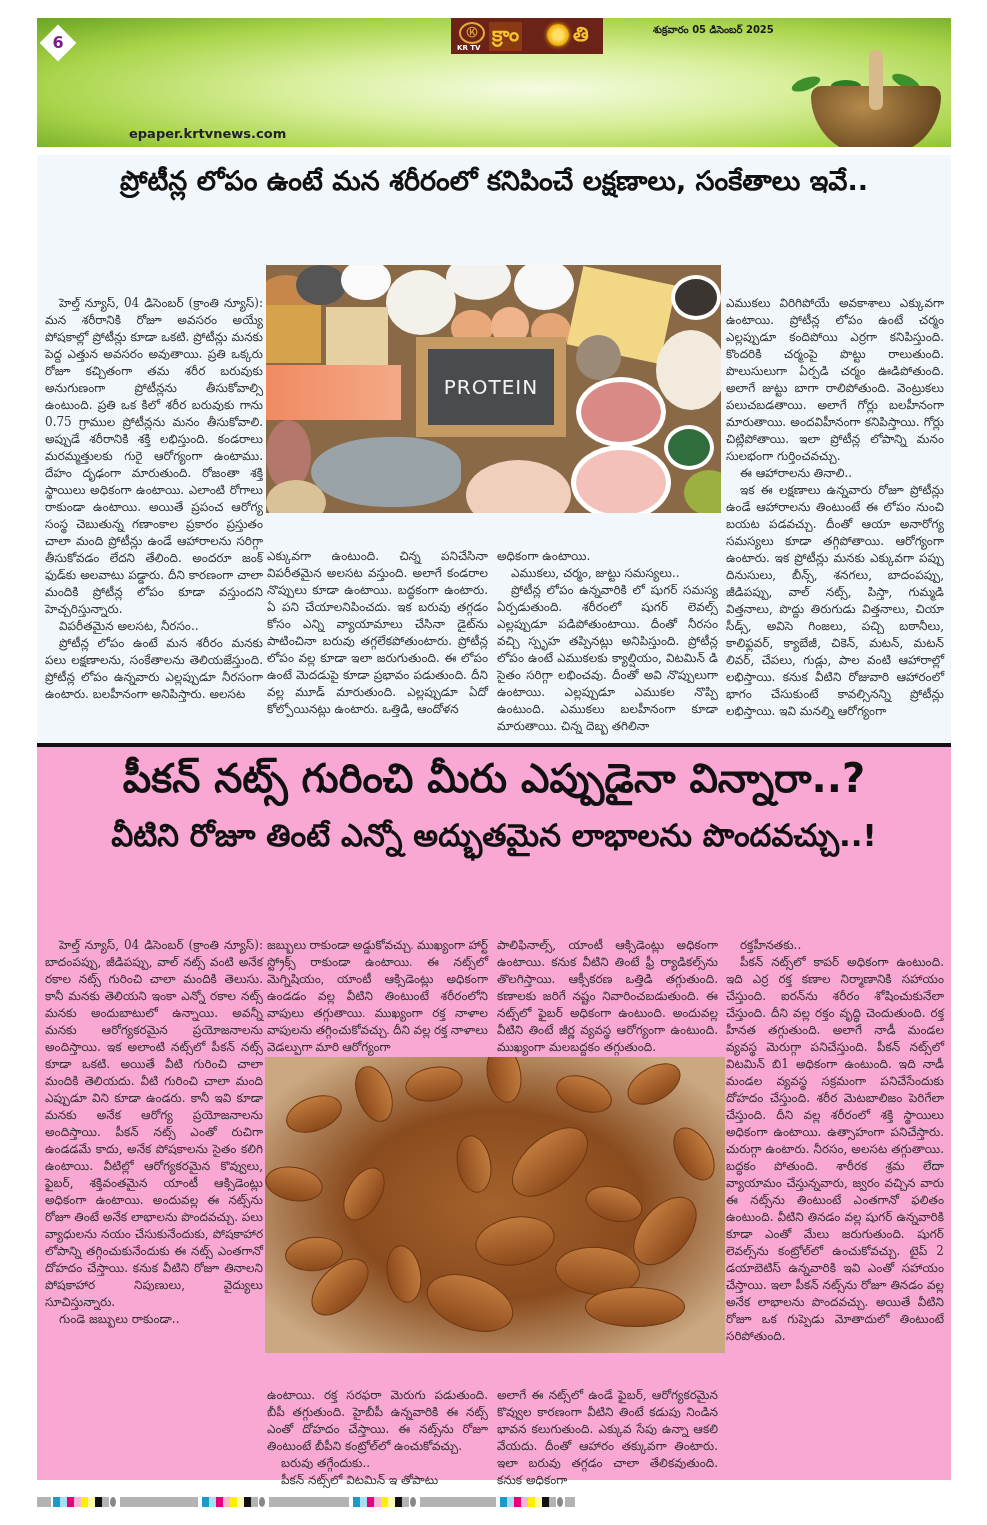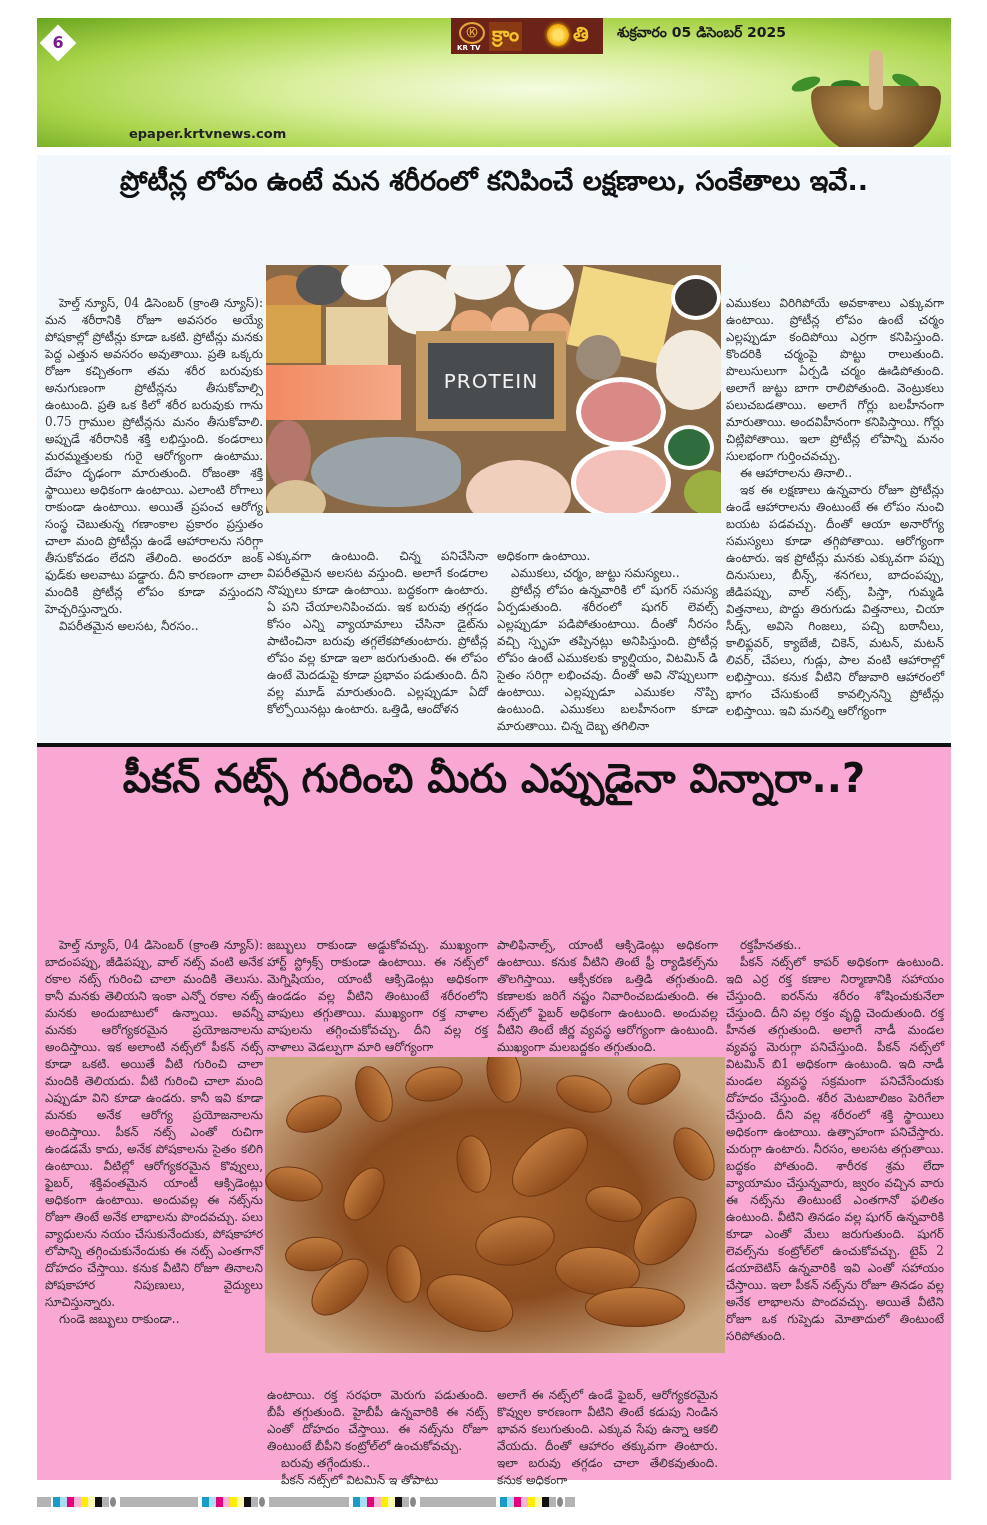--- a/index.html
+++ b/index.html
@@ -11,36 +11,36 @@
   .page-num { position: absolute; left: 8px; top: 12px; width: 26px; height: 26px; background: #fff; transform: rotate(45deg); }
   .page-num span { position: absolute; left: 0; top: 0; width: 26px; height: 26px; transform: rotate(-45deg); text-align: center; line-height: 26px; font-weight: bold; font-size: 16px; color: #7a1c8a; }
   .mast-title { position: absolute; left: 78px; top: 30px; font-size: 74px; font-weight: bold; color: #6a1b87; letter-spacing: 2px; line-height: 1; }
   .mast-url { position: absolute; left: 92px; top: 108px; font-size: 13px; font-weight: bold; color: #222; }
   .brand-box { position: absolute; left: 414px; top: 0; width: 152px; height: 36px; background: #6b2317; }
   .brand-krtv { position: absolute; left: 8px; top: 4px; width: 26px; height: 22px; border: 2px solid #e2a63a; border-radius: 50%; color: #e2a63a; font-size: 11px; text-align: center; line-height: 18px; font-weight: bold; }
   .brand-krtv-label { position: absolute; left: 6px; top: 26px; font-size: 7px; color: #fff; font-weight: bold; }
   .brand-name { position: absolute; left: 38px; top: 4px; font-size: 20px; color: #f4c430; font-weight: bold; background: #8a3a12; padding: 0 3px; }
   .brand-sun { position: absolute; left: 96px; top: 6px; width: 22px; height: 22px; border-radius: 50%; background: radial-gradient(circle, #ffe066 30%, #f0a500 70%); box-shadow: 0 0 4px #f5c400; }
   .brand-ti { position: absolute; left: 122px; top: 4px; font-size: 20px; color: #f4c430; font-weight: bold; }
-  .mast-date { position: absolute; left: 580px; top: 6px; font-size: 14px; font-weight: bold; color: #1a1a1a; text-align: center; }
+  .mast-date { position: absolute; left: 616px; top: 6px; font-size: 10px; font-weight: bold; color: #1a1a1a; text-align: center; }
   .mortar { position: absolute; right: 10px; top: 40px; width: 150px; height: 100px; }
   .mortar .bowl { position: absolute; left: 20px; top: 28px; width: 130px; height: 70px; background: radial-gradient(ellipse at 40% 30%, #b58a4a, #6b4a22 70%); border-radius: 10px 10px 60px 60px; }
   .mortar .pestle { position: absolute; left: 78px; top: -8px; width: 14px; height: 60px; background: #d7b98b; border-radius: 6px; }
   .mortar .leaf { position: absolute; width: 30px; height: 12px; background: #3f8f2a; border-radius: 50%; }
 
   
   .article1 { position: absolute; left: 37px; top: 155px; width: 914px; height: 588px; background: #f2f7fb; }
   .headline1 { position: absolute; left: 0; top: 10px; width: 914px; text-align: center; font-size: 27px; font-weight: bold; color: #111; }
   .subhead1 { position: absolute; left: 0; top: 58px; width: 914px; text-align: center; font-size: 25px; font-weight: bold; color: #111; }
 
   .col { position: absolute; font-family: "DejaVu Serif", serif; font-size: 12px; line-height: 17px; color: #333; text-align: justify; margin-top: 32px; }
   .col p { text-indent: 14px; }
 
   .photo1 { position: absolute; left: 229px; top: 110px; width: 455px; height: 248px; background: #8a6a46; overflow: hidden; }
-  .chalk { position: absolute; left: 150px; top: 66px; width: 150px; height: 100px; background: #c59a63; padding: 12px; }
+  .chalk { position: absolute; left: 150px; top: 72px; width: 150px; height: 100px; background: #c59a63; padding: 12px; }
   .chalk .board { width: 100%; height: 100%; background: #494c4f; color: #f2f2f2; font-size: 20px; display: flex; align-items: center; justify-content: center; letter-spacing: 1px; }
   .food { position: absolute; border-radius: 50%; }
 
   .divider { position: absolute; left: 37px; top: 743px; width: 914px; height: 4px; background: #111; }
 
   .article2 { position: absolute; left: 37px; top: 747px; width: 914px; height: 733px; background: #f9a8d4; }
   .headline2 { position: absolute; left: 0; top: 8px; width: 914px; text-align: center; font-size: 40px; font-weight: bold; color: #111; }
   .subhead2 { position: absolute; left: 0; top: 70px; width: 914px; text-align: center; font-size: 31px; font-weight: bold; color: #111; }
   .photo2 { position: absolute; left: 228px; top: 310px; width: 460px; height: 296px; background: radial-gradient(ellipse at 50% 50%, #a4622c 0%, #8a4b1e 45%, #c9a882 85%); overflow: hidden; }
   .pecan { position: absolute; width: 58px; height: 34px; border-radius: 50%; background: linear-gradient(180deg, #c07a3d, #8c4a1c); border: 1px solid #6e3712; }
@@ -73,20 +73,21 @@
     <div class="pestle"></div>
   </div>
 </div>
 
 <div class="article1">
   <div class="headline1">ప్రోటీన్ల లోపం ఉంటే మన శరీరంలో కనిపించే లక్షణాలు, సంకేతాలు ఇవే..</div>
 
   <div class="col" style="left:8px;top:108px;width:218px;height:478px;">
     <p>హెల్త్ న్యూస్, 04 డిసెంబర్ (క్రాంతి న్యూస్): మన శరీరానికి రోజూ అవసరం అయ్యే పోషకాల్లో ప్రోటీన్లు కూడా ఒకటి. ప్రోటీన్లు మనకు పెద్ద ఎత్తున అవసరం అవుతాయి. ప్రతి ఒక్కరు రోజూ కచ్చితంగా తమ శరీర బరువుకు అనుగుణంగా ప్రోటీన్లను తీసుకోవాల్సి ఉంటుంది. ప్రతి ఒక కిలో శరీర బరువుకు గాను 0.75 గ్రాముల ప్రోటీన్లను మనం తీసుకోవాలి. అప్పుడే శరీరానికి శక్తి లభిస్తుంది. కండరాలు మరమ్మత్తులకు గురై ఆరోగ్యంగా ఉంటాము. దేహం దృఢంగా మారుతుంది. రోజంతా శక్తి స్థాయిలు అధికంగా ఉంటాయి. ఎలాంటి రోగాలు రాకుండా ఉంటాయి. అయితే ప్రపంచ ఆరోగ్య సంస్థ చెబుతున్న గణాంకాల ప్రకారం ప్రస్తుతం చాలా మంది ప్రోటీన్లు ఉండే ఆహారాలను సరిగ్గా తీసుకోవడం లేదని తేలింది. అందరూ జంక్ ఫుడ్‌కు అలవాటు పడ్డారు. దీని కారణంగా చాలా మందికి ప్రోటీన్ల లోపం కూడా వస్తుందని హెచ్చరిస్తున్నారు.</p>
     <p>విపరీతమైన అలసట, నీరసం..</p>
+    <p>ప్రోటీన్ల లోపం ఉంటే మన శరీరం మనకు పలు లక్షణాలను, సంకేతాలను తెలియజేస్తుంది. ప్రోటీన్ల లోపం ఉన్నవారు ఎల్లప్పుడూ నీరసంగా ఉంటారు. బలహీనంగా అనిపిస్తారు. అలసట</p>
   </div>
 
   <div class="photo1">
     <div class="food" style="left:-10px;top:10px;width:60px;height:50px;background:#c8874a;"></div>
     <div class="food" style="left:30px;top:0;width:50px;height:40px;background:#555;"></div>
     <div class="food" style="left:75px;top:-5px;width:50px;height:40px;background:#fafafa;"></div>
     <div class="food" style="left:120px;top:5px;width:70px;height:65px;background:#f4f1ea;"></div>
     <div class="food" style="left:180px;top:-10px;width:65px;height:45px;background:#f4f2ef;"></div>
     <div class="food" style="left:248px;top:-5px;width:60px;height:50px;background:#f8f8f8;"></div>
     <div class="food" style="left:185px;top:45px;width:42px;height:36px;background:#e9a87a;"></div>
@@ -126,28 +127,29 @@
     <p style="text-indent:0;">ఎముకలు విరిగిపోయే అవకాశాలు ఎక్కువగా ఉంటాయి. ప్రోటీన్ల లోపం ఉంటే చర్మం ఎల్లప్పుడూ కందిపోయి ఎర్రగా కనిపిస్తుంది. కొందరికి చర్మంపై పొట్టు రాలుతుంది. పొలుసులుగా ఏర్పడి చర్మం ఊడిపోతుంది. అలాగే జుట్టు బాగా రాలిపోతుంది. వెంట్రుకలు పలుచబడతాయి. అలాగే గోర్లు బలహీనంగా మారుతాయి. అందవిహీనంగా కనిపిస్తాయి. గోర్లు చిట్లిపోతాయి. ఇలా ప్రోటీన్ల లోపాన్ని మనం సులభంగా గుర్తించవచ్చు.</p>
     <p>ఈ ఆహారాలను తినాలి..</p>
     <p>ఇక ఈ లక్షణాలు ఉన్నవారు రోజూ ప్రోటీన్లు ఉండే ఆహారాలను తింటుంటే ఈ లోపం నుంచి బయట పడవచ్చు. దీంతో ఆయా అనారోగ్య సమస్యలు కూడా తగ్గిపోతాయి. ఆరోగ్యంగా ఉంటారు. ఇక ప్రోటీన్లు మనకు ఎక్కువగా పప్పు దినుసులు, బీన్స్, శనగలు, బాదంపప్పు, జీడిపప్పు, వాల్ నట్స్, పిస్తా, గుమ్మడి విత్తనాలు, పొద్దు తిరుగుడు విత్తనాలు, చియా సీడ్స్, అవిసె గింజలు, పచ్చి బఠానీలు, కాలిఫ్లవర్, క్యాబేజీ, చికెన్, మటన్, మటన్ లివర్, చేపలు, గుడ్లు, పాల వంటి ఆహారాల్లో లభిస్తాయి. కనుక వీటిని రోజువారి ఆహారంలో భాగం చేసుకుంటే కావల్సినన్ని ప్రోటీన్లు లభిస్తాయి. ఇవి మనల్ని ఆరోగ్యంగా</p>
   </div>
 </div>
 
 <div class="divider"></div>
 
 <div class="article2">
   <div class="headline2">పీకన్ నట్స్ గురించి మీరు ఎప్పుడైనా విన్నారా..?</div>
+  <div class="subhead2">వీటిని రోజూ తింటే ఎన్నో అద్భుతమైన లాభాలను పొందవచ్చు..!</div>
 
   <div class="col" style="left:8px;top:158px;width:218px;height:570px;">
     <p>హెల్త్ న్యూస్, 04 డిసెంబర్ (క్రాంతి న్యూస్): బాదంపప్పు, జీడిపప్పు, వాల్ నట్స్ వంటి అనేక రకాల నట్స్ గురించి చాలా మందికి తెలుసు. కానీ మనకు తెలియని ఇంకా ఎన్నో రకాల నట్స్ మనకు అందుబాటులో ఉన్నాయి. అవన్నీ మనకు ఆరోగ్యకరమైన ప్రయోజనాలను అందిస్తాయి. ఇక అలాంటి నట్స్‌లో పీకన్ నట్స్ కూడా ఒకటి. అయితే వీటి గురించి చాలా మందికి తెలియదు. వీటి గురించి చాలా మంది ఎప్పుడూ విని కూడా ఉండరు. కానీ ఇవి కూడా మనకు అనేక ఆరోగ్య ప్రయోజనాలను అందిస్తాయి. పీకన్ నట్స్ ఎంతో రుచిగా ఉండడమే కాదు, అనేక పోషకాలను సైతం కలిగి ఉంటాయి. వీటిల్లో ఆరోగ్యకరమైన కొవ్వులు, ఫైబర్, శక్తివంతమైన యాంటీ ఆక్సిడెంట్లు అధికంగా ఉంటాయి. అందువల్ల ఈ నట్స్‌ను రోజూ తింటే అనేక లాభాలను పొందవచ్చు. పలు వ్యాధులను నయం చేసుకునేందుకు, పోషకాహార లోపాన్ని తగ్గించుకునేందుకు ఈ నట్స్ ఎంతగానో దోహదం చేస్తాయి. కనుక వీటిని రోజూ తినాలని పోషకాహార నిపుణులు, వైద్యులు సూచిస్తున్నారు.</p>
     <p>గుండె జబ్బులు రాకుండా..</p>
   </div>
 
   <div class="col" style="left:230px;top:158px;width:221px;height:150px;">
-    <p style="text-indent:0;">జబ్బులు రాకుండా అడ్డుకోవచ్చు. ముఖ్యంగా హార్ట్ స్ట్రోక్స్ రాకుండా ఉంటాయి. ఈ నట్స్‌లో మెగ్నిషియం, యాంటీ ఆక్సిడెంట్లు అధికంగా ఉండడం వల్ల వీటిని తింటుంటే శరీరంలోని వాపులు తగ్గుతాయి. ముఖ్యంగా రక్త నాళాల వాపులను తగ్గించుకోవచ్చు. దీని వల్ల రక్త నాళాలు వెడల్పుగా మారి ఆరోగ్యంగా</p>
+    <p style="text-indent:0;font-family:Liberation Serif, serif;">జబ్బులు రాకుండా అడ్డుకోవచ్చు. ముఖ్యంగా హార్ట్ స్ట్రోక్స్ రాకుండా ఉంటాయి. ఈ నట్స్‌లో మెగ్నిషియం, యాంటీ ఆక్సిడెంట్లు అధికంగా ఉండడం వల్ల వీటిని తింటుంటే శరీరంలోని వాపులు తగ్గుతాయి. ముఖ్యంగా రక్త నాళాల వాపులను తగ్గించుకోవచ్చు. దీని వల్ల రక్త నాళాలు వెడల్పుగా మారి ఆరోగ్యంగా</p>
   </div>
   <div class="col" style="left:460px;top:158px;width:221px;height:150px;">
     <p style="text-indent:0;">పాలిఫినాల్స్, యాంటీ ఆక్సిడెంట్లు అధికంగా ఉంటాయి. కనుక వీటిని తింటే ఫ్రీ ర్యాడికల్స్‌ను తొలగిస్తాయి. ఆక్సీకరణ ఒత్తిడి తగ్గుతుంది. కణాలకు జరిగే నష్టం నివారించబడుతుంది. ఈ నట్స్‌లో ఫైబర్ అధికంగా ఉంటుంది. అందువల్ల వీటిని తింటే జీర్ణ వ్యవస్థ ఆరోగ్యంగా ఉంటుంది. ముఖ్యంగా మలబద్దకం తగ్గుతుంది.</p>
   </div>
 
   <div class="photo2">
     <div class="pecan" style="left:20px;top:40px;transform:rotate(-20deg);"></div>
     <div class="pecan" style="left:80px;top:20px;transform:rotate(70deg);"></div>
     <div class="pecan" style="left:140px;top:10px;transform:rotate(-10deg);"></div>
     <div class="pecan" style="left:210px;top:0;transform:rotate(80deg);"></div>

